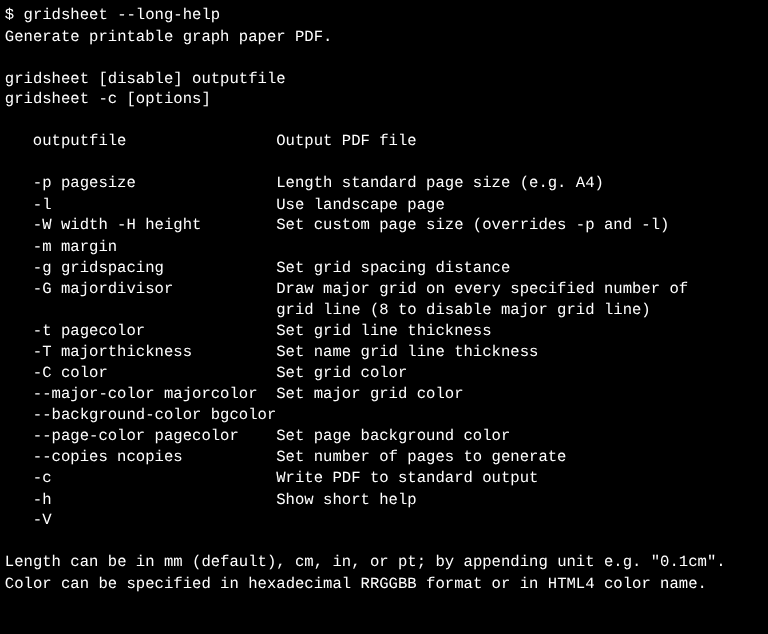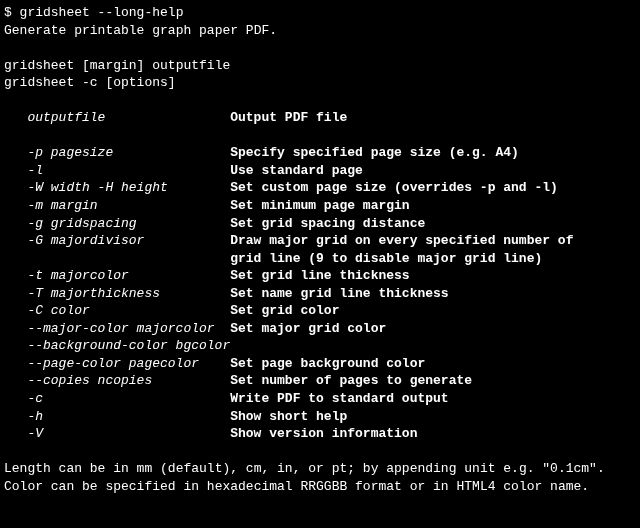--- a/index.html
+++ b/index.html
@@ -23,77 +23,74 @@
     }
     .option-table {
       padding-left: 3ch;
     }
     .opt-row {
       display: flex;
     }
     .opt-key {
       width: 26ch;
       white-space: pre;
-      font-style: italic;
     }
     .opt-desc {
       white-space: pre-wrap;
       flex: 1;
-      font-weight: bold;
     }
     .blank {
       height: 1.35em;
     }
   </style>
 </head>
 <body>
 
 <div class="line">$ gridsheet --long-help</div>
 <div class="line">Generate printable graph paper PDF.</div>
 <div class="blank"></div>
-<div class="line">gridsheet [margin] outputfile</div>
+<div class="line">gridsheet [disable] outputfile</div>
 <div class="line">gridsheet -c [options]</div>
 <div class="blank"></div>
 
 <div class="option-table" id="options-container">
     <div class="opt-row">
       <span class="opt-key">outputfile</span>
       <span class="opt-desc">Output PDF file</span>
     </div>
     <div class="blank"></div>
     <div class="opt-row">
       <span class="opt-key">-p pagesize</span>
-      <span class="opt-desc">Specify specified page size (e.g. A4)</span>
+      <span class="opt-desc">Length standard page size (e.g. A4)</span>
     </div>
     <div class="opt-row">
       <span class="opt-key">-l</span>
-      <span class="opt-desc">Use standard page</span>
+      <span class="opt-desc">Use landscape page</span>
     </div>
     <div class="opt-row">
       <span class="opt-key">-W width -H height</span>
       <span class="opt-desc">Set custom page size (overrides -p and -l)</span>
     </div>
     <div class="opt-row">
       <span class="opt-key">-m margin</span>
-      <span class="opt-desc">Set minimum page margin</span>
     </div>
     <div class="opt-row">
       <span class="opt-key">-g gridspacing</span>
       <span class="opt-desc">Set grid spacing distance</span>
     </div>
     <div class="opt-row">
       <span class="opt-key">-G majordivisor</span>
       <span class="opt-desc">Draw major grid on every specified number of</span>
     </div>
     <div class="opt-row">
       <span class="opt-key"></span>
-      <span class="opt-desc">grid line (9 to disable major grid line)</span>
+      <span class="opt-desc">grid line (8 to disable major grid line)</span>
     </div>
     <div class="opt-row">
-      <span class="opt-key">-t majorcolor</span>
+      <span class="opt-key">-t pagecolor</span>
       <span class="opt-desc">Set grid line thickness</span>
     </div>
     <div class="opt-row">
       <span class="opt-key">-T majorthickness</span>
       <span class="opt-desc">Set name grid line thickness</span>
     </div>
     <div class="opt-row">
       <span class="opt-key">-C color</span>
       <span class="opt-desc">Set grid color</span>
     </div>
@@ -115,20 +112,19 @@
     <div class="opt-row">
       <span class="opt-key">-c</span>
       <span class="opt-desc">Write PDF to standard output</span>
     </div>
     <div class="opt-row">
       <span class="opt-key">-h</span>
       <span class="opt-desc">Show short help</span>
     </div>
     <div class="opt-row">
       <span class="opt-key">-V</span>
-      <span class="opt-desc">Show version information</span>
     </div>
   </div>
 
 <div class="blank"></div>
 <div class="line">Length can be in mm (default), cm, in, or pt; by appending unit e.g. "0.1cm".</div>
 <div class="line">Color can be specified in hexadecimal RRGGBB format or in HTML4 color name.</div>
 <div class="blank"></div>
 
 </body></html>

